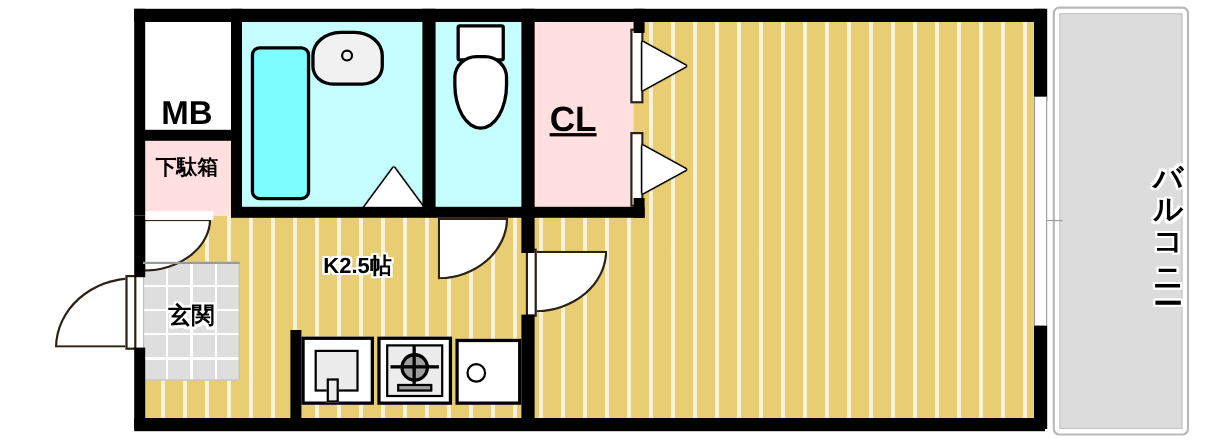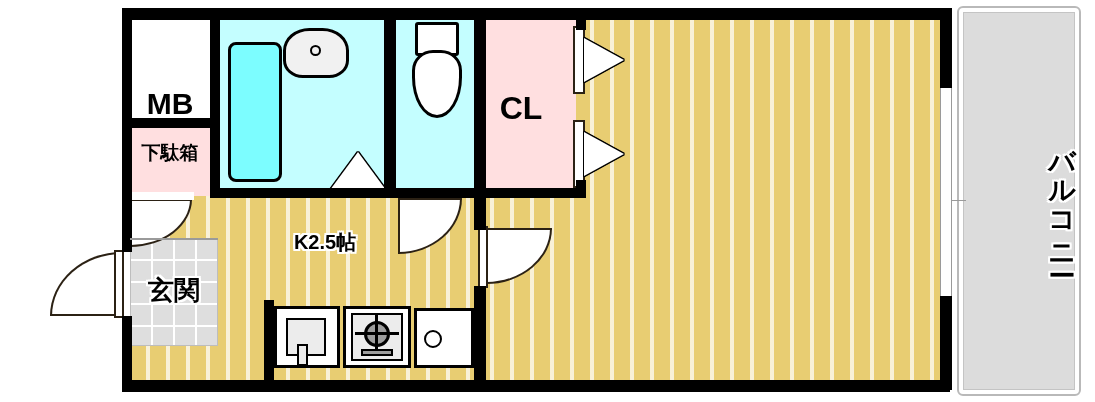--- a/index.html
+++ b/index.html
@@ -220,29 +220,29 @@
 
   <div class="abs tri-up" style="left:330px; top:152px;"></div>
   <div class="abs opening" style="left:290px; top:190px; width:92px; height:8px;"></div>
 
   <div class="abs fill-cyan" style="left:396px; top:20px; width:82px; height:170px;"></div>
   <div class="abs toilet-tank" style="left:415px; top:22px; width:44px; height:34px;"></div>
   <div class="abs toilet-bowl" style="left:412px; top:50px; width:50px; height:68px;"></div>
   <div class="abs opening" style="left:398px; top:190px; width:76px; height:8px;"></div>
 
   <div class="abs fill-pink" style="left:486px; top:20px; width:90px; height:178px;"></div>
-  <div class="abs label-plain" style="left:486px; top:92px; width:70px; font-size:32px;">CL</div>
+  <div class="abs label-plain" style="left:486px; top:92px; width:70px; font-size:32px;text-decoration:underline;">CL</div>
 
   <div class="abs door-panel" style="left:573px; top:26px; width:12px; height:68px;"></div>
   <div class="abs tri-right" style="left:584px; top:38px;"></div>
   <div class="abs door-panel" style="left:573px; top:120px; width:12px; height:68px;"></div>
   <div class="abs tri-right" style="left:584px; top:132px;"></div>
 
   <div class="abs label" style="left:230px; top:232px; width:190px; font-size:20px;">K2.5帖</div>
-  <div class="abs label" style="left:128px; top:277px; width:92px; font-size:26px;">玄関</div>
+  <div class="abs label" style="left:128px; top:277px; width:92px; font-size:21px;">玄関</div>
 
   <div class="abs kit-box" style="left:274px; top:306px; width:66px; height:62px;"></div>
   <div class="abs sink-basin" style="left:286px; top:318px; width:40px; height:38px;"></div>
   <div class="abs sink-tap" style="left:297px; top:344px; width:11px; height:22px;"></div>
 
   <div class="abs kit-box" style="left:343px; top:306px; width:68px; height:62px;"></div>
   <div class="abs stove-plate" style="left:351px; top:313px; width:52px; height:48px;"></div>
   <div class="abs burner-ring" style="left:364px; top:321px; width:26px; height:26px;"></div>
   <div class="abs burner-bar" style="left:375px; top:314px; width:3px; height:40px;"></div>
   <div class="abs burner-bar" style="left:355px; top:332px; width:44px; height:3px;"></div>

